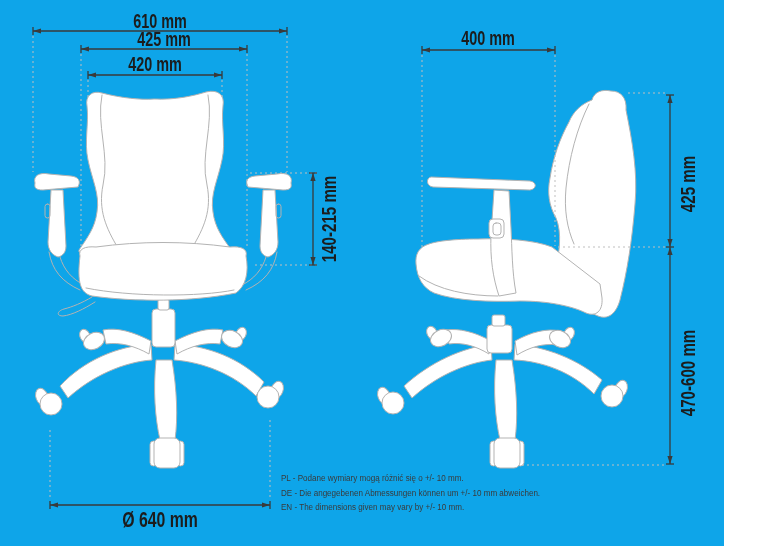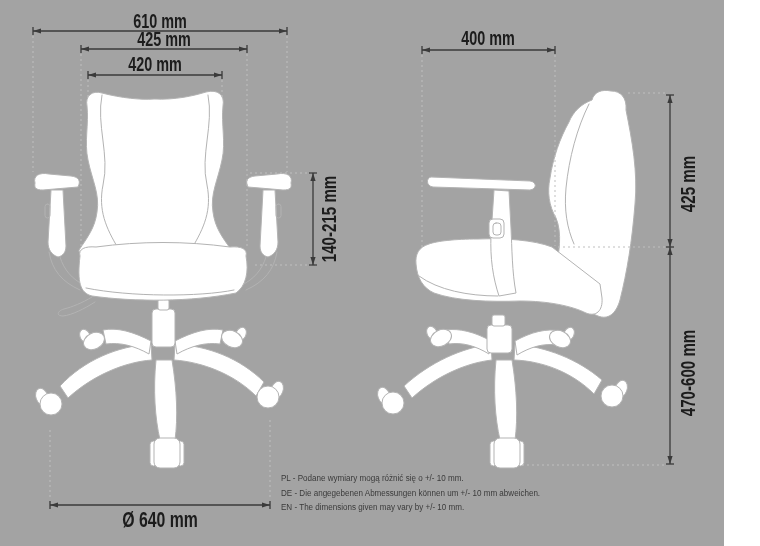--- a/index.html
+++ b/index.html
@@ -1,19 +1,19 @@
 <!DOCTYPE html>
 <html><head>
 <meta charset="utf-8">
 <style>
   html,body{margin:0;padding:0;background:#fff;}
   .canvas{
     position:relative;
     width:724px;height:546px;
-    background:#a3a3a3;
+    background:#0ea5e9;
     overflow:hidden;
     font-family:"Liberation Sans",sans-serif;
   }
   svg{display:block;}
   .chair{stroke:#b3b3b3;stroke-width:1;fill:none;stroke-linecap:round;stroke-linejoin:round;}
   .chairfill{stroke:#b3b3b3;stroke-width:1;fill:#ffffff;stroke-linejoin:round;}
   .dim{stroke:#3a3a3a;stroke-width:1.3;fill:none;}
   .arr{fill:#3a3a3a;stroke:none;}
   .ext{stroke:#bfbfbf;stroke-width:1;fill:none;stroke-dasharray:2 3;}
   .dimtext{fill:#1c1c1c;font-weight:700;}

